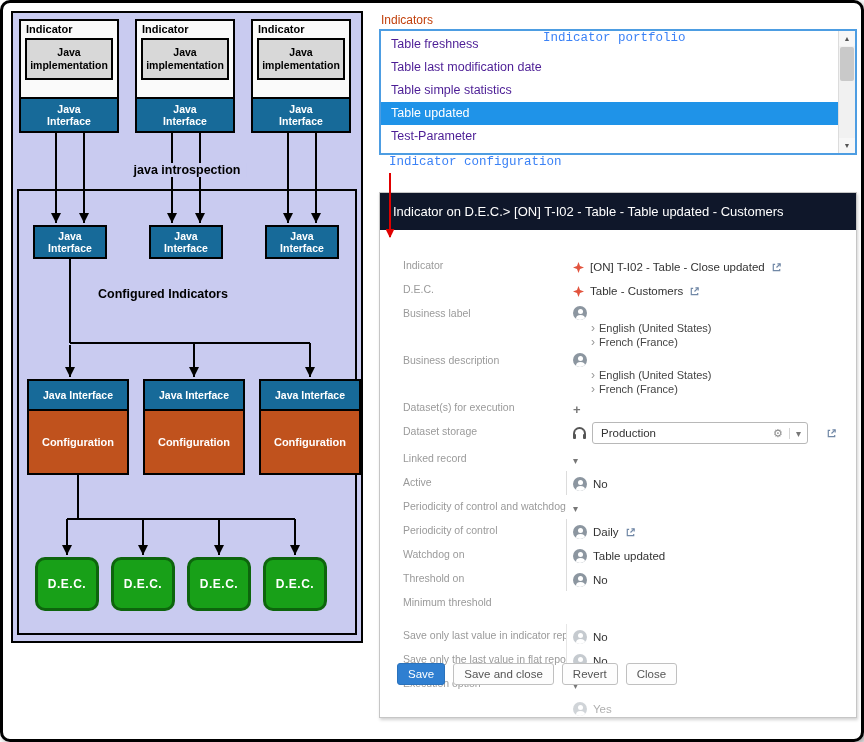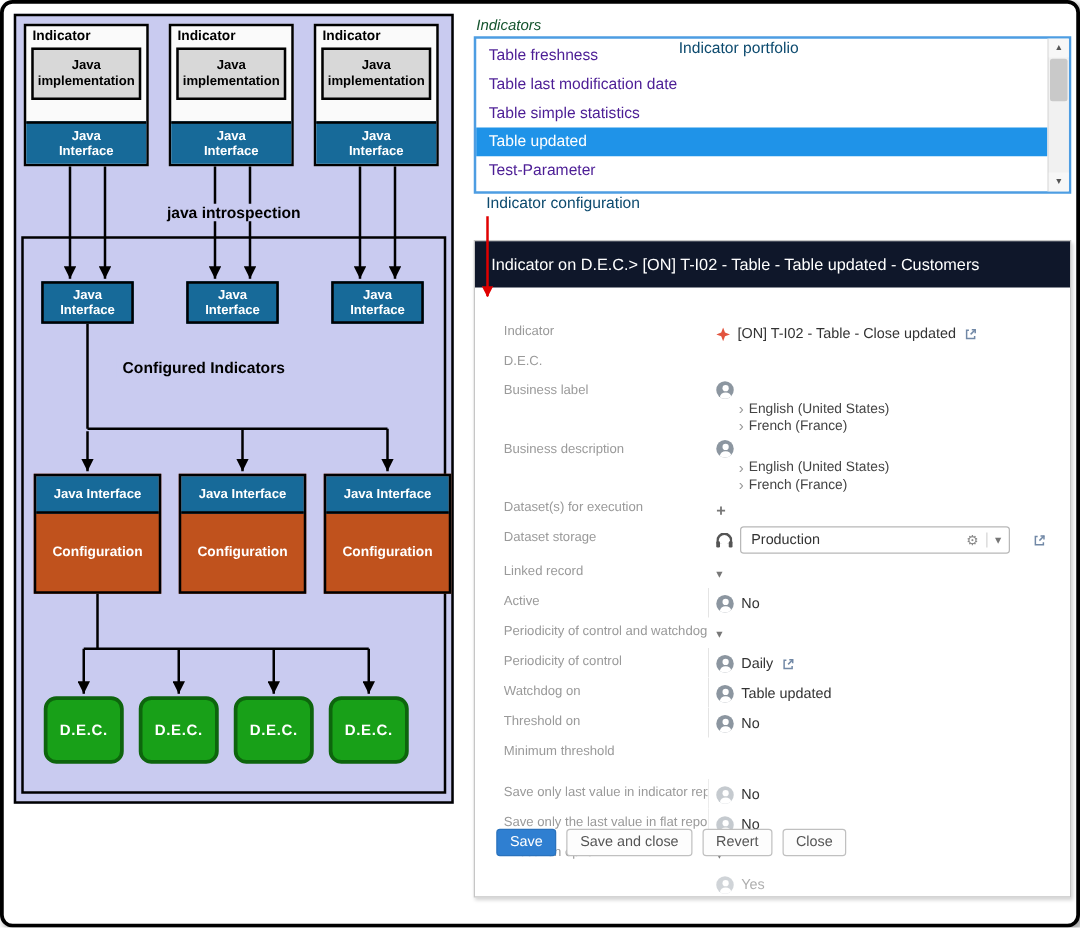--- a/index.html
+++ b/index.html
@@ -33,33 +33,33 @@
   .cfg{position:absolute;top:366px;width:102px;height:96px;border:2px solid #000;background:#c0521d;
     box-sizing:border-box;z-index:2;}
   .cifc{height:30px;background:#176a99;border-bottom:2px solid #000;color:#fff;font-weight:bold;font-size:10.5px;
     display:flex;align-items:center;justify-content:center;box-sizing:border-box;}
   .cbody{height:62px;display:flex;align-items:center;justify-content:center;color:#fff;font-weight:bold;font-size:11px;}
   .dec-box{position:absolute;top:544px;width:64px;height:54px;background:#18a018;border:3px solid #0d650d;
     border-radius:10px;color:#fff;font-weight:bold;font-size:12px;display:flex;align-items:center;
     justify-content:center;box-sizing:border-box;z-index:2;letter-spacing:.5px;}
 
   
-  .indicators-label{position:absolute;left:378px;top:10px;font-size:12px;color:#14532d;font-style:italic;}
+  .indicators-label{position:absolute;left:378px;top:10px;font-size:12px;color:#c2410c;}
   .listbox{position:absolute;left:376px;top:26px;width:478px;height:126px;border:2px solid #4d9de2;
     background:#fff;box-sizing:border-box;}
   .list-items{position:absolute;left:0;top:2px;right:17px;}
   .litem{height:23px;line-height:23px;padding-left:10px;font-size:12.5px;color:#4c1d95;cursor:default;
     white-space:nowrap;overflow:hidden;}
   .litem.selected{background:#1f93e8;color:#fff;}
   .scrollbar{position:absolute;right:0;top:0;bottom:0;width:16px;background:#f1f1f1;border-left:1px solid #dcdcdc;}
   .sb-btn{height:15px;display:flex;align-items:center;justify-content:center;font-size:7px;color:#555;background:#f7f7f7;}
   .sb-btn.down{position:absolute;bottom:0;left:0;right:0;}
   .sb-thumb{position:absolute;top:16px;left:1px;right:1px;height:34px;background:#c9c9c9;border-radius:2px;}
 
-  .anno{color:#0c4a6e;font-size:12.5px;position:absolute;white-space:nowrap;}
+  .anno{color:#3b82f6;font-size:12.5px;position:absolute;white-space:nowrap;font-family:Liberation Mono, monospace;}
   .anno-portfolio{left:540px;top:28px;}
   .anno-config{left:386px;top:152px;}
   .red-arrow{position:absolute;left:380px;top:168px;z-index:7;}
 
   .panel{position:absolute;left:376px;top:189px;width:478px;height:526px;border:1px solid #c6c6c6;
     background:#fff;box-sizing:border-box;box-shadow:1px 2px 3px rgba(0,0,0,.18);}
   .panel-header{height:37px;background:#0f172a;color:#fff;font-size:13px;line-height:37px;padding-left:13px;
     white-space:nowrap;overflow:hidden;}
   .panel-body{position:relative;padding-top:24px;height:465px;box-sizing:border-box;}
 
@@ -237,20 +237,35 @@
                 <path d="M4.5 2.5H2.5v7h7V7.5" fill="none" stroke="#7188a6" stroke-width="1.3"></path>
                 <path d="M7 2h3v3" fill="none" stroke="#7188a6" stroke-width="1.3"></path>
                 <path d="M10 2L6 6" fill="none" stroke="#7188a6" stroke-width="1.3"></path>
               </svg>
             </span>
         </div>
       </div>
 
       <div class="frow">
         <div class="flbl">D.E.C.</div>
+        <div class="fval">
+          <span class="rec-icon">
+              <svg width="11" height="11" viewBox="0 0 11 11">
+                <path d="M5.5 0L7 4l4 1.5L7 7 5.5 11 4 7 0 5.5 4 4z" fill="#e2543e"></path>
+              </svg>
+            </span>
+          <span>Table - Customers</span>
+          <span class="extlink">
+              <svg width="11" height="11" viewBox="0 0 12 12">
+                <path d="M4.5 2.5H2.5v7h7V7.5" fill="none" stroke="#7188a6" stroke-width="1.3"></path>
+                <path d="M7 2h3v3" fill="none" stroke="#7188a6" stroke-width="1.3"></path>
+                <path d="M10 2L6 6" fill="none" stroke="#7188a6" stroke-width="1.3"></path>
+              </svg>
+            </span>
+        </div>
       </div>
 
       <div class="frow" style="min-height:47px">
         <div class="flbl">Business label</div>
         <div class="fval col">
           <span class="avatar"></span>
           <span class="lang-line">
               <span class="chev">›</span>
               <span>English (United States)</span>
             </span>

